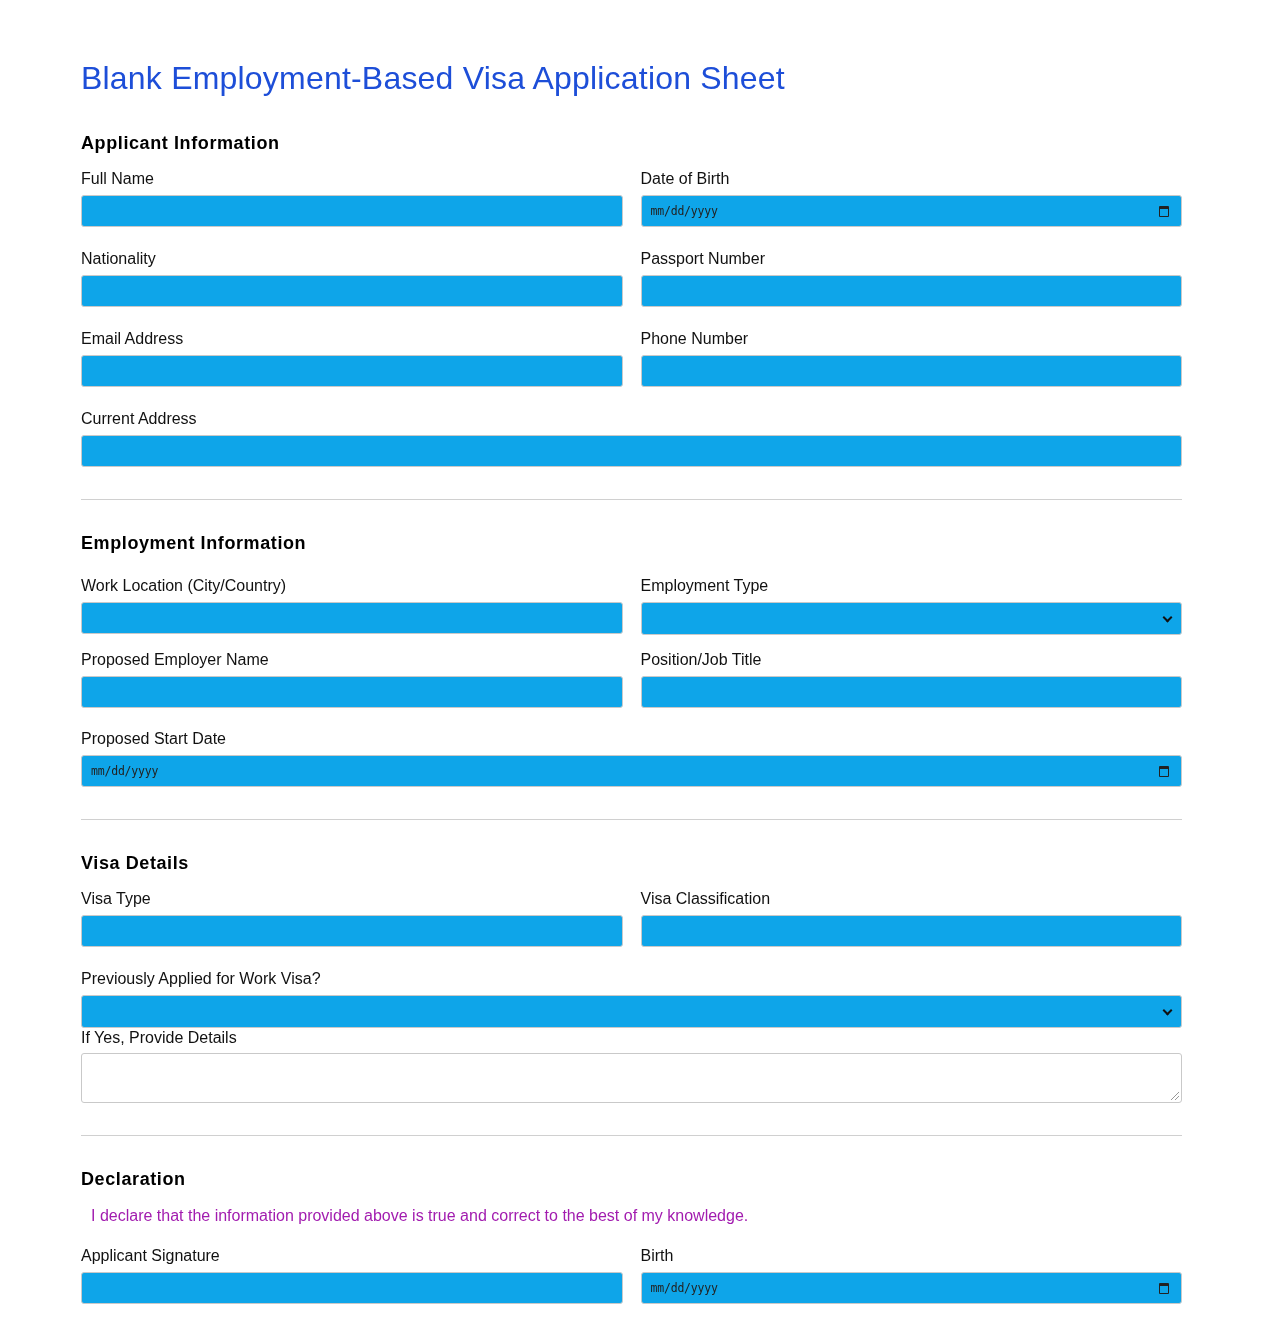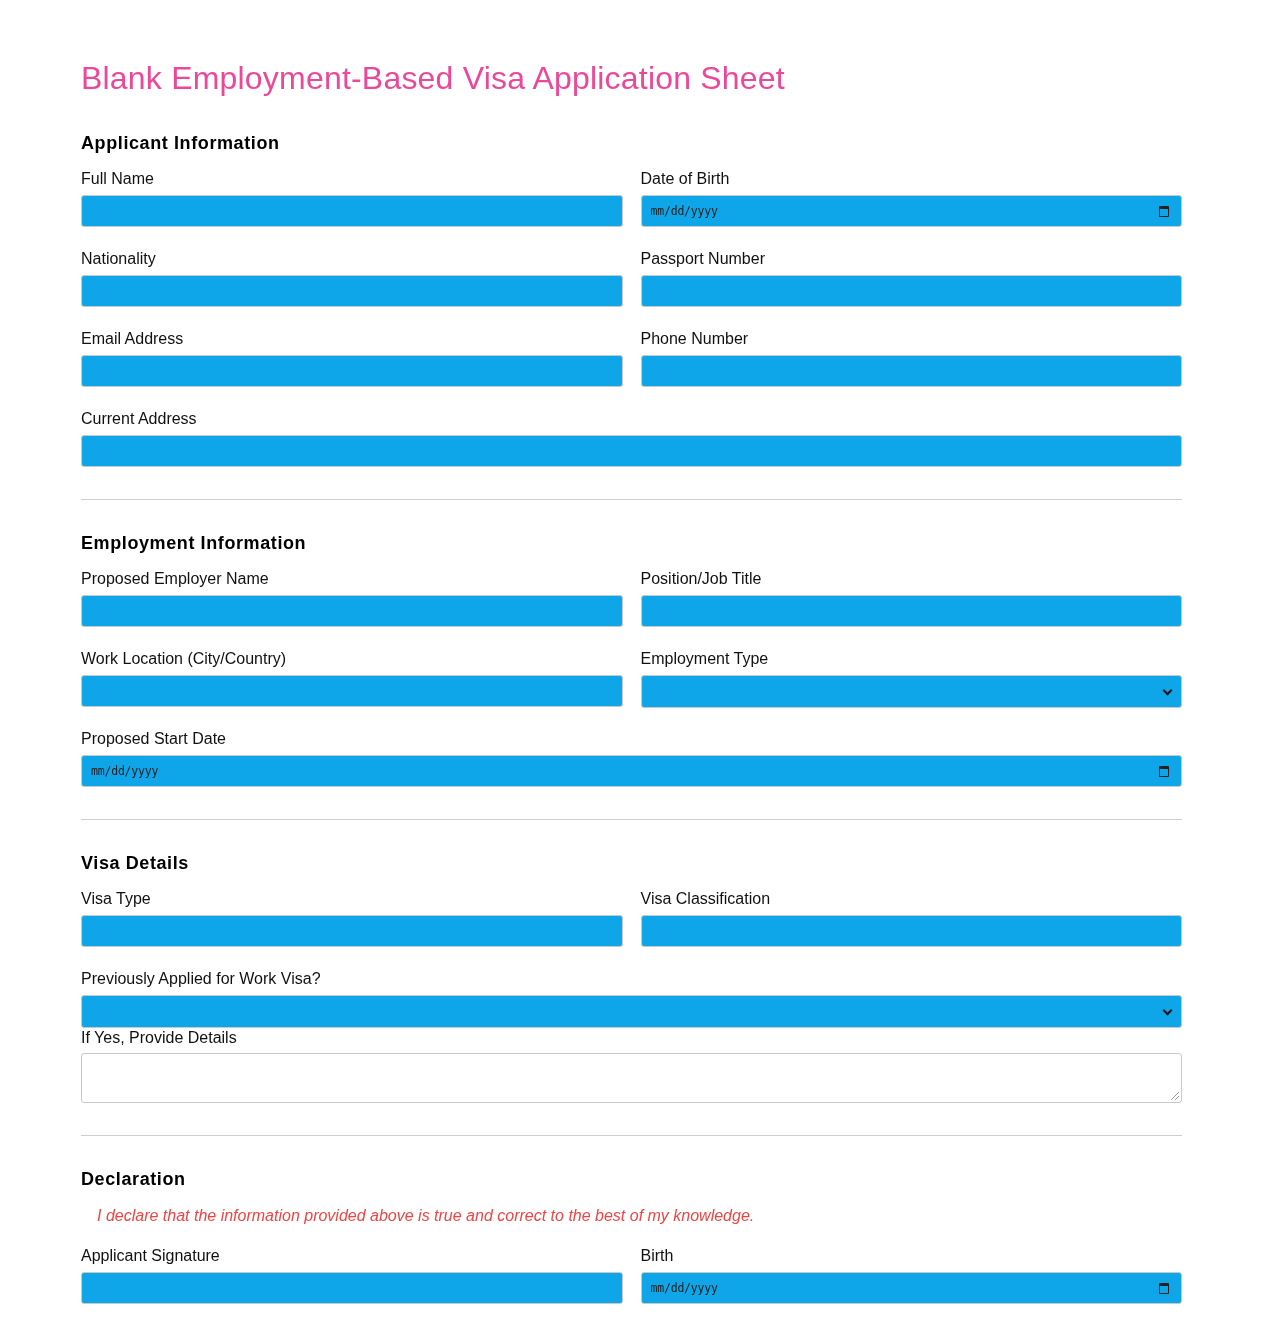--- a/index.html
+++ b/index.html
@@ -16,21 +16,21 @@
       width: 1101px;
       margin-left: 81px;
       padding-top: 58px;
     }
     h1 {
       margin: 0;
       font-size: 32px;
       font-weight: 400;
       line-height: 40px;
       letter-spacing: 0.2px;
-      color: #ec4899;
+      color: #1d4ed8;
     }
     .section { margin: 0; }
     .section h2 {
       margin: 0;
       font-size: 18px;
       font-weight: 700;
       letter-spacing: 0.6px;
       line-height: 22px;
       color: #000;
     }
@@ -103,23 +103,22 @@
     }
     hr.divider {
       border: none;
       border-top: 1px solid #d0d0d0;
       margin: 0;
       height: 0;
     }
     .declaration-text {
       font-size: 16px;
       line-height: 20px;
-      margin: 16px;
-      color: #ef4444;
-      font-style: italic;
+      margin: 10px;
+      color: #a21caf;
     }
   </style>
 </head>
 <body>
 
 <div class="page">
   <h1>Blank Employment-Based Visa Application Sheet</h1>
 
   <div class="section" style="margin-top:34px;">
     <h2>Applicant Information</h2>
@@ -166,45 +165,45 @@
         <div class="input"></div>
       </div>
     </div>
   </div>
 
   <hr class="divider" style="margin-top:32px;">
 
   <div class="section" style="margin-top:32px;">
     <h2>Employment Information</h2>
 
-    <div class="row" style="margin-top:15px;">
-      <div class="field">
-        <label>Proposed Employer Name</label>
-        <div class="input"></div>
-      </div>
-      <div class="field">
-        <label>Position/Job Title</label>
-        <div class="input"></div>
-      </div>
-    </div>
-
     <div class="row" style="margin-top:22px;">
       <div class="field">
         <label>Work Location (City/Country)</label>
         <div class="input"></div>
       </div>
       <div class="field">
         <label>Employment Type</label>
         <div class="input" style="height:33px;">
           <span></span>
           <span class="chev-icon"></span>
         </div>
       </div>
     </div>
 
+    <div class="row" style="margin-top:15px;">
+      <div class="field">
+        <label>Proposed Employer Name</label>
+        <div class="input"></div>
+      </div>
+      <div class="field">
+        <label>Position/Job Title</label>
+        <div class="input"></div>
+      </div>
+    </div>
+
     <div class="row" style="margin-top:21px;">
       <div class="field full">
         <label>Proposed Start Date</label>
         <div class="input date">
           <span class="ph">mm/dd/yyyy</span>
           <span class="cal-icon"></span>
         </div>
       </div>
     </div>
   </div>

